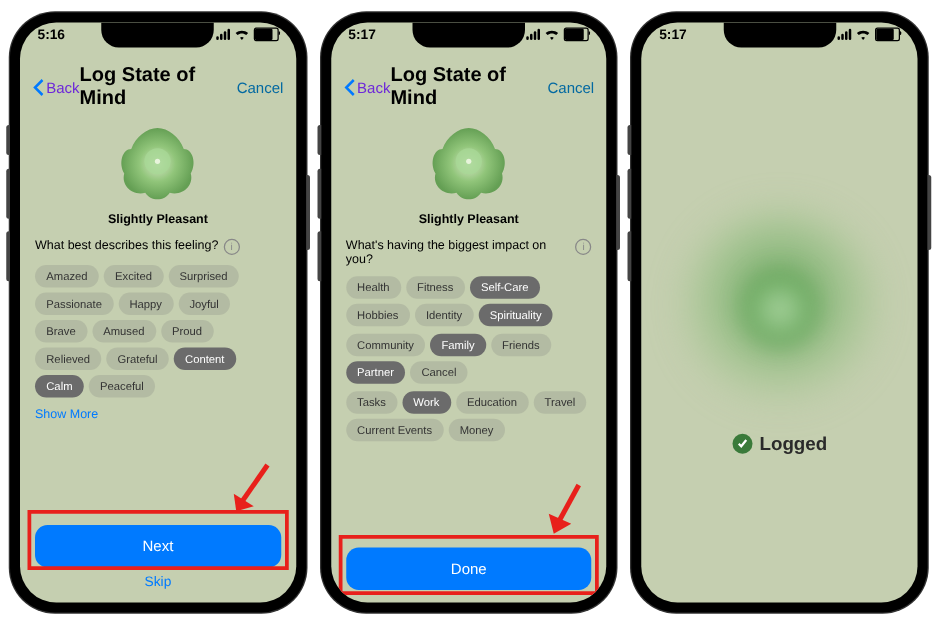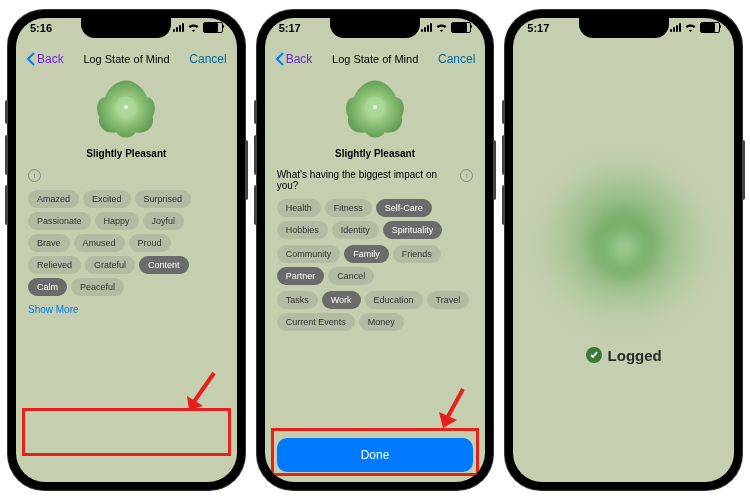--- a/index.html
+++ b/index.html
@@ -13,21 +13,21 @@
 .sicons{display:flex;gap:3px;align-items:center}
 .sig{display:flex;gap:1px;align-items:flex-end}
 .sig span{width:2px;background:#000;border-radius:1px}
 .sig span:nth-child(1){height:3px}.sig span:nth-child(2){height:5px}.sig span:nth-child(3){height:7px}.sig span:nth-child(4){height:9px}
 .batt{width:18px;height:9px;border:1px solid #000;border-radius:2px;position:relative}
 .batt::after{content:"";position:absolute;right:-2px;top:2px;width:1px;height:3px;background:#000;border-radius:0 1px 1px 0}
 .batt span{display:block;height:100%;width:80%;background:#000;border-radius:1px}
 .nav{display:flex;justify-content:space-between;align-items:center;padding:4px 10px;font-size:12px}
 .back{color:#6d28d9;display:flex;align-items:center;gap:2px}
 .back svg{width:9px;height:14px}
-.ntitle{font-weight:400;font-size:11px;color:#000}
+.ntitle{font-weight:700;font-size:16px;color:#000}
 .cancel{color:#0369a1}
 .content{flex:1;padding:0 12px;overflow:hidden;display:flex;flex-direction:column}
 .flower{width:70px;height:70px;margin:2px auto 6px;position:relative}
 .flower svg{width:100%;height:100%}
 .mood{text-align:center;font-weight:700;font-size:10px;color:#000;margin-bottom:10px}
 .prompt{font-size:10px;color:#000;margin-bottom:8px;display:flex;align-items:flex-start;gap:4px}
 .info{width:11px;height:11px;border:1px solid #888;border-radius:50%;font-size:8px;display:flex;align-items:center;justify-content:center;color:#888;flex-shrink:0}
 .chips{display:flex;flex-wrap:wrap;gap:4px;margin-bottom:6px}
 .chip{background:rgba(120,120,120,0.22);color:#333;font-size:9px;padding:4px 9px;border-radius:11px;white-space:nowrap}
 .chip.sel{background:#6b6b6b;color:#fff}
@@ -88,39 +88,44 @@
                 <stop offset="50%" stop-color="#8bc474"></stop>
                 <stop offset="100%" stop-color="#5a9a4a"></stop>
               </radialGradient>
             </defs>
             <path d="M50 12C62 12 75 22 80 36C90 36 95 52 88 64C92 78 78 90 64 86C58 96 42 96 36 86C22 90 8 78 12 64C5 52 10 36 20 36C25 22 38 12 50 12Z" fill="url(#g1)" opacity="0.9"></path>
             <circle cx="50" cy="50" r="15" fill="#a8d896" opacity="0.8"></circle>
             <circle cx="50" cy="50" r="3" fill="#e8f4dc"></circle>
           </svg></div>
 <div class="mood">Slightly Pleasant</div>
 <div class="prompt">
+          <span>What best describes this feeling?</span>
           <span class="info">i</span>
         </div>
 <div class="chips" id="chips1">
           <div class="chip">Amazed</div>
           <div class="chip">Excited</div>
           <div class="chip">Surprised</div>
           <div class="chip">Passionate</div>
           <div class="chip">Happy</div>
           <div class="chip">Joyful</div>
           <div class="chip">Brave</div>
           <div class="chip">Amused</div>
           <div class="chip">Proud</div>
           <div class="chip">Relieved</div>
           <div class="chip">Grateful</div>
           <div class="chip sel">Content</div>
           <div class="chip sel">Calm</div>
           <div class="chip">Peaceful</div>
         </div>
 <div class="showmore">Show More</div>
+</div>
+<div class="footer">
+<div class="pbtn">Next</div>
+<div class="skip">Skip</div>
 </div>
 <div class="redbox" style="left:6px;bottom:26px;right:6px;height:42px"></div>
 <div class="arrow" style="right:18px;bottom:60px"><svg viewBox="0 0 40 50">
           <path d="M35 5L12 38" stroke="#e8201b" stroke-width="4" fill="none"></path>
           <path d="M8 28L10 42L24 38Z" fill="#e8201b"></path>
         </svg></div>
 </div>
 </div>
 
 <div class="phone">

